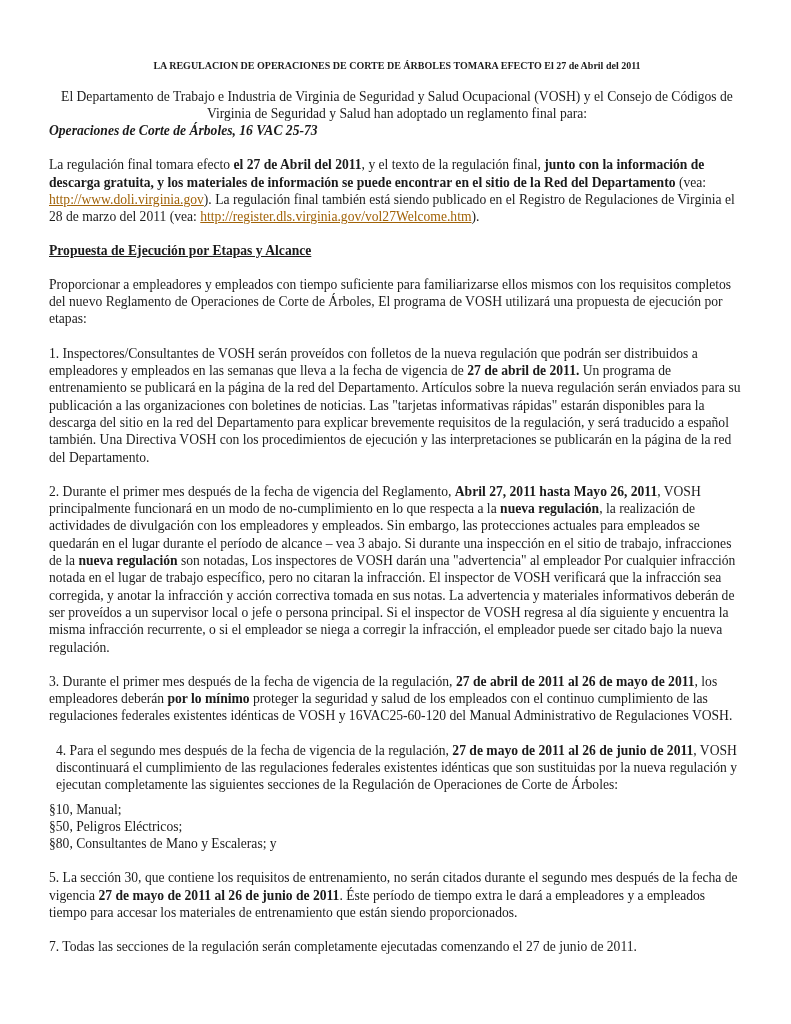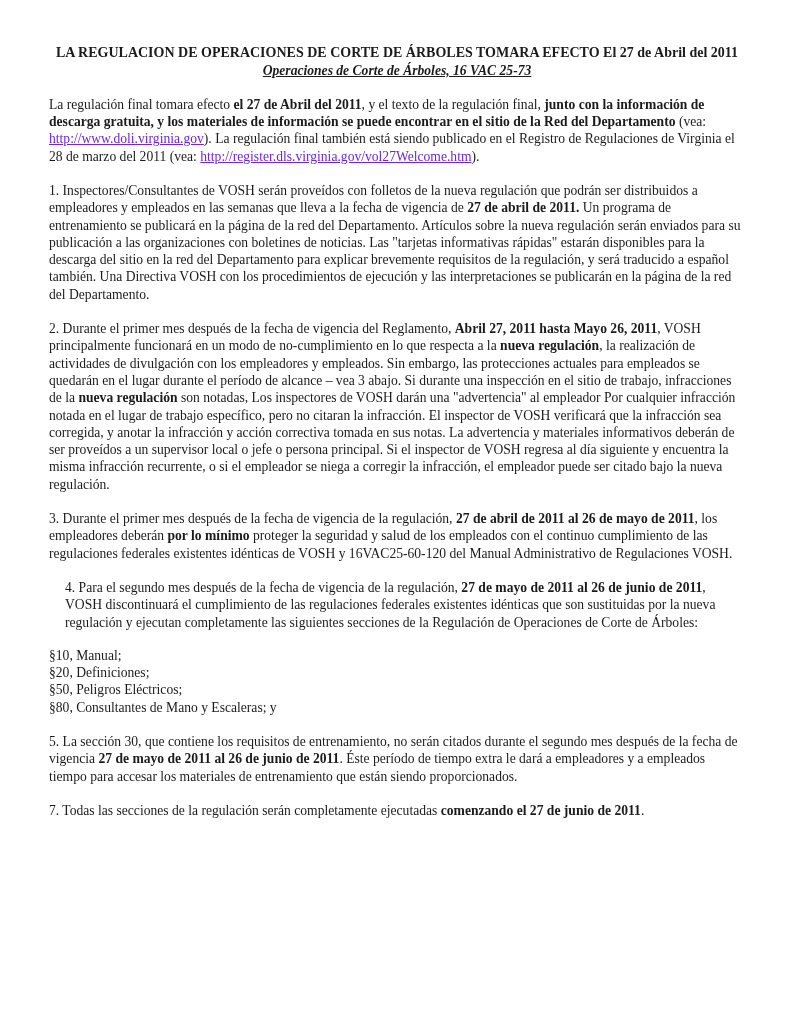--- a/index.html
+++ b/index.html
@@ -10,69 +10,71 @@
   .page {
     box-sizing: border-box;
     width: 791px; height: 1024px;
     padding: 44px 46px 0 49px;
     color: #1b1b1b;
     font-size: 13.6px;
     line-height: 17.3px;
   }
   .doc-header { margin: 0; }
   .title {
-    font-size: 14px; font-weight: bold;
-    text-align: center; margin: 0;
+    font-size: 10px; font-weight: bold;
+    text-align: center; margin: 13px;
     line-height: 17.5px;
   }
   .subtitle {
     margin: 0; text-align: center;
   }
   .regname {
-    margin: 0; text-align: center;
-    font-weight: bold; font-style: italic; text-decoration: underline;
+    margin: 0; 
+    font-weight: bold; font-style: italic;
   }
   .para { margin: 17px 0 0 0; }
-  .para-tight { margin: 16px; }
+  .para-tight { margin: 7px; }
   .section-heading {
     font-size: 13.6px; font-weight: bold;
     text-decoration: underline;
     margin: 16px 0 0 0;
     line-height: 17.3px;
   }
   .item-block { margin: 17px 0 0 0; }
-  a.link { color: #6d28d9; text-decoration: underline; cursor: pointer; }
+  a.link { color: #a16207; text-decoration: underline; cursor: pointer; }
 </style>
 </head>
 <body>
 
 <div class="page">
 
   <header class="doc-header">
     <h1 class="title">LA REGULACION DE OPERACIONES DE CORTE DE ÁRBOLES TOMARA EFECTO El 27 de Abril del 2011</h1>
+    <p class="subtitle">El Departamento de Trabajo e Industria de Virginia de Seguridad y Salud Ocupacional (VOSH) y el Consejo de Códigos de Virginia de Seguridad y Salud  han adoptado un reglamento final para:</p>
     <p class="regname">Operaciones de Corte de Árboles, 16 VAC 25-73</p>
   </header>
 
   <p class="para"><span>La regulación final tomara efecto </span><span style="font-weight: bold;">el 27 de Abril del 2011</span><span>, y el texto de la regulación final, </span><span style="font-weight: bold;">junto con la información de descarga gratuita, y los materiales de información se puede encontrar en el sitio de la Red del Departamento</span><span> (vea: </span><a class="link" href="#">http://www.doli.virginia.gov</a><span>).  La regulación final también está siendo publicado en el Registro de Regulaciones de Virginia el 28 de marzo del 2011 (vea: </span><a class="link" href="#">http://register.dls.virginia.gov/vol27Welcome.htm</a><span>).</span></p>
 
+  <h2 class="section-heading">Propuesta de Ejecución por Etapas y Alcance</h2>
 
+  <p class="para">Proporcionar a empleadores y empleados con tiempo suficiente para familiarizarse ellos mismos con los requisitos completos del nuevo Reglamento de Operaciones de Corte de Árboles, El programa de VOSH utilizará una propuesta de ejecución por etapas:</p>
 
   <p class="para item-block"><span>1.  Inspectores/Consultantes de VOSH serán proveídos con folletos de la nueva regulación que podrán ser distribuidos a empleadores y empleados en las semanas que lleva a la fecha de vigencia  de  </span><span style="font-weight: bold;">27 de abril de 2011.</span><span>  Un programa de entrenamiento se publicará en la página de la red del Departamento. Artículos sobre la nueva regulación serán enviados para su publicación a las organizaciones con boletines de noticias. Las "tarjetas informativas rápidas" estarán disponibles para la descarga del sitio en la red del Departamento para explicar brevemente requisitos de la regulación, y será traducido a español también. Una Directiva VOSH con los procedimientos de ejecución y las interpretaciones se publicarán en la página de la red del Departamento.</span></p>
 
   <p class="para item-block"><span>2.  Durante el primer mes después de la fecha de vigencia del Reglamento, </span><span style="font-weight: bold;">Abril 27, 2011 hasta Mayo 26, 2011</span><span>, VOSH principalmente funcionará en un modo de no-cumplimiento en lo que respecta a la </span><span style="font-weight: bold;">nueva regulación</span><span>, la realización de actividades de divulgación con los empleadores y empleados. Sin embargo, las protecciones actuales para empleados se quedarán en el lugar durante el período de alcance – vea 3 abajo. Si durante una inspección en el sitio de trabajo, infracciones de la </span><span style="font-weight: bold;">nueva regulación</span><span> son notadas, Los inspectores de VOSH darán una "advertencia" al empleador Por cualquier infracción notada en el lugar de trabajo específico, pero no citaran la infracción. El inspector de VOSH verificará que la infracción sea corregida, y anotar la infracción y acción correctiva tomada en sus notas.   La advertencia y materiales informativos deberán de ser proveídos a un supervisor local o jefe o persona principal. Si el inspector de VOSH regresa al día siguiente y encuentra la misma infracción recurrente, o si el empleador se niega a corregir la infracción, el empleador puede ser citado bajo la nueva regulación.</span></p>
 
   <p class="para item-block"><span>3.  Durante el primer mes después de la fecha de vigencia de la regulación, </span><span style="font-weight: bold;">27 de abril de 2011 al 26 de mayo de 2011</span><span>, los empleadores deberán </span><span style="font-weight: bold;">por lo mínimo</span><span> proteger la seguridad y salud de los empleados con el continuo cumplimiento de las regulaciones federales existentes  idénticas de VOSH y 16VAC25-60-120 del Manual Administrativo de Regulaciones VOSH.</span></p>
 
   <div class="item-block">
     <p class="para-tight"><span>4.  Para el segundo mes después de la fecha de vigencia de la regulación, </span><span style="font-weight: bold;">27 de mayo de 2011 al 26 de junio de 2011</span><span>, VOSH discontinuará el cumplimiento de las regulaciones federales existentes idénticas que son sustituidas por la nueva regulación y ejecutan completamente las siguientes secciones de la Regulación de Operaciones de Corte de Árboles:</span></p>
     <div>
         <div>§10, Manual;</div>
-        <div>§20, Definiciones;</div>
         <div>§50, Peligros Eléctricos;</div>
         <div>§80, Consultantes de Mano y Escaleras; y</div>
       </div>
   </div>
 
   <p class="para item-block"><span>5.  La sección 30, que contiene los requisitos de entrenamiento, no serán citados durante el segundo mes después de la fecha de vigencia </span><span style="font-weight: bold;">27 de mayo de 2011 al 26 de junio de 2011</span><span>. Éste período de tiempo extra le dará a empleadores y a empleados tiempo para accesar los materiales de entrenamiento que están siendo proporcionados.</span></p>
 
-  <p class="para item-block"><span>7.  Todas las secciones de la regulación serán completamente ejecutadas </span><span style="font-weight: bold;">comenzando el 27 de junio de 2011</span><span>.</span></p>
+  <p class="para item-block"><span>7.  Todas las secciones de la regulación serán completamente ejecutadas </span><span style="font-weight: normal;">comenzando el 27 de junio de 2011</span><span>.</span></p>
 
 </div>
 
 </body></html>

